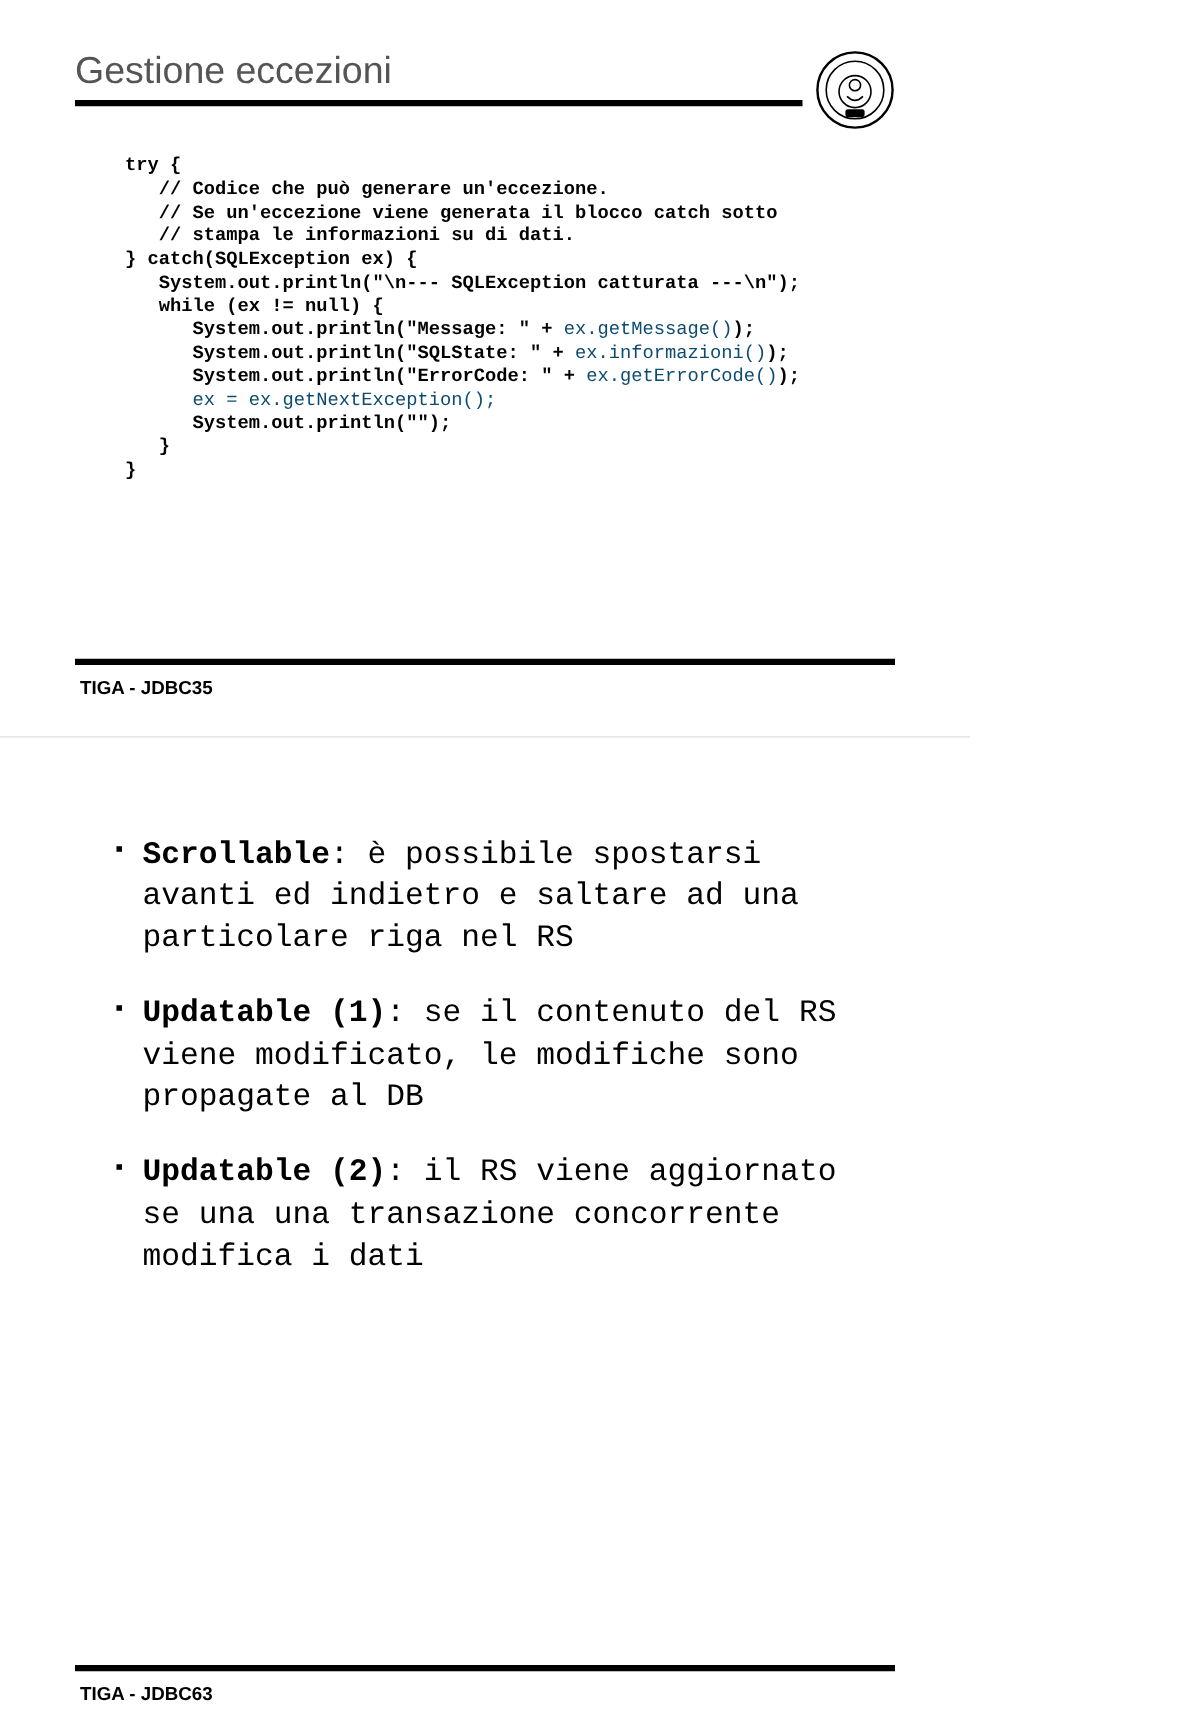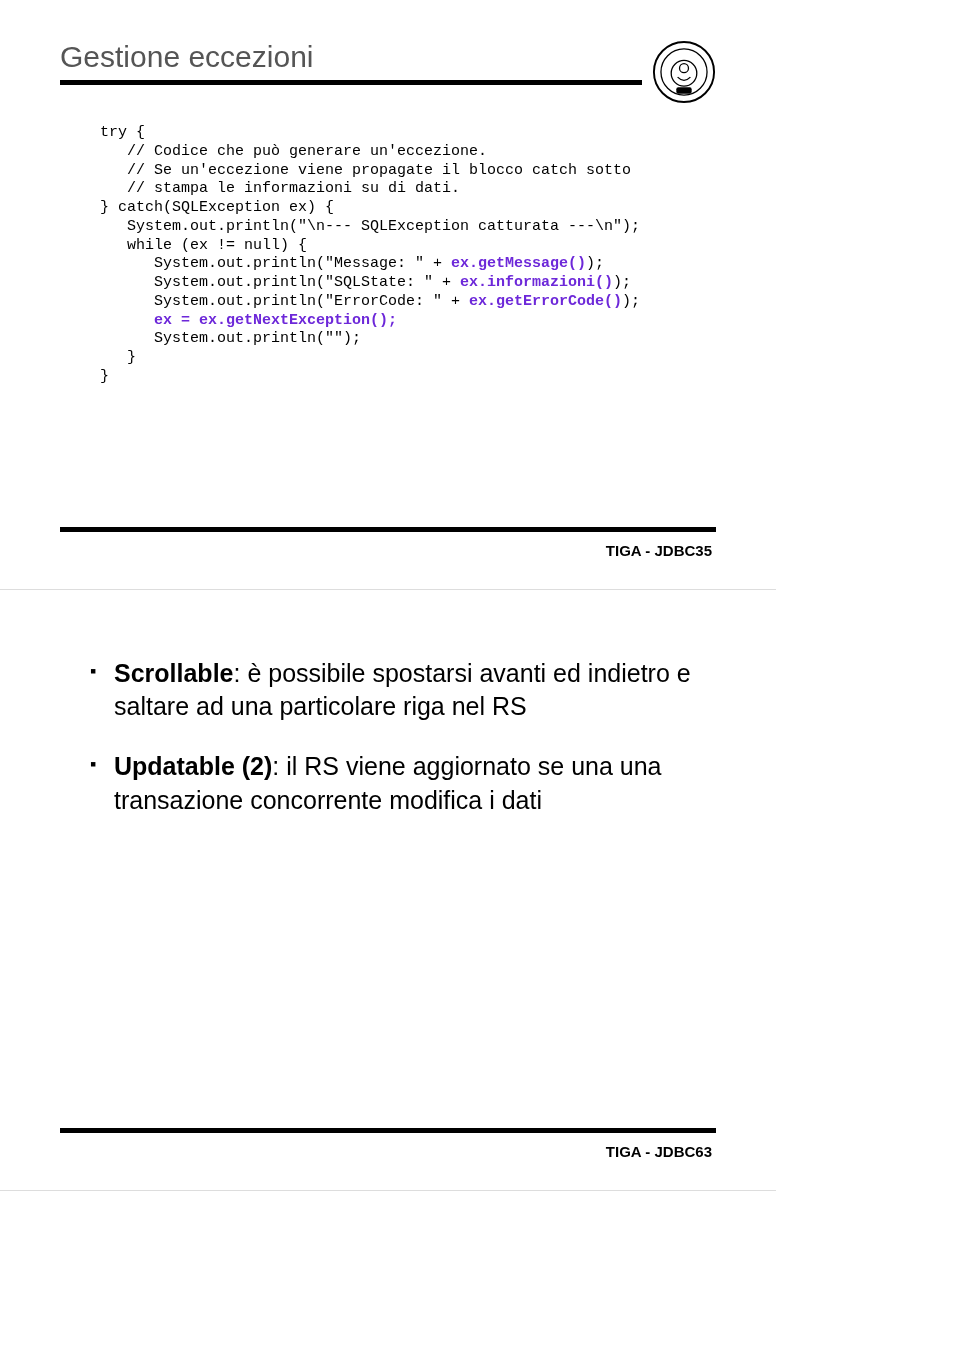--- a/index.html
+++ b/index.html
@@ -43,46 +43,47 @@
     margin-left: 10px;
   }
   .code-block {
     font-family: "Courier New", monospace;
     font-size: 15px;
     line-height: 1.25;
     color: #000;
     white-space: pre;
     margin: 8px 0 0 40px;
   }
-  .code-block .hl { color: #6d28d9; font-weight: bold; }
-  .code-block b { font-weight: normal; }
+  .code-block .hl { color: #0c4a6e; font-weight: normal; }
+  .code-block b { font-weight: bold; }
   .footer-wrap {
     margin-top: 140px;
   }
   .slide2-gap {
     margin-top: 310px;
   }
   .footer-rule {
     height: 5px;
     background: #000;
     margin: 0 0 10px 0;
     width: 100%;
   }
   .footer {
     display: flex;
-    justify-content: flex-end;
+    justify-content: flex-start;
     font-size: 15px;
     font-weight: bold;
     color: #000;
     padding: 0 4px;
   }
   .bullets {
     list-style: none;
     padding: 0 20px 0 30px;
-    margin: 27px 0 0 0;
+    margin: 37px 0 0 0;
+    font-family: Liberation Mono, monospace;
   }
   .bullets li {
     font-size: 25px;
     color: #000;
     margin-bottom: 26px;
     padding-left: 24px;
     position: relative;
     line-height: 1.35;
   }
   .bullets li::before {
@@ -109,21 +110,21 @@
       <circle cx="50" cy="50" r="36" fill="none" stroke="#000" stroke-width="2"></circle>
       <circle cx="50" cy="52" r="20" fill="none" stroke="#000" stroke-width="2"></circle>
       <circle cx="50" cy="44" r="7" fill="none" stroke="#000" stroke-width="2"></circle>
       <path d="M40 58 Q50 68 60 58" fill="none" stroke="#000" stroke-width="2"></path>
       <rect x="38" y="74" width="24" height="10" rx="3" fill="#000"></rect>
     </svg>
   </div>
 
   <div class="code-block"><b>try {</b>
 <b>   // Codice che può generare un'eccezione.</b>
-<b>   // Se un'eccezione viene propagate il blocco catch sotto</b>
+<b>   // Se un'eccezione viene generata il blocco catch sotto</b>
 <b>   // stampa le informazioni su di dati.</b>
 <b>} catch(SQLException ex) {</b>
 <b>   System.out.println("\n--- SQLException catturata ---\n");</b>
 <b>   while (ex != null) {</b>
 <b>      System.out.println("Message: " + </b><span class="hl">ex.getMessage()</span><b>);</b>
 <b>      System.out.println("SQLState: " + </b><span class="hl">ex.informazioni()</span><b>);</b>
 <b>      System.out.println("ErrorCode: " + </b><span class="hl">ex.getErrorCode()</span><b>);</b>
 <span class="hl">      ex = ex.getNextException();</span>
 <b>      System.out.println("");</b>
 <b>   }</b>
@@ -138,20 +139,23 @@
   </div>
 </div>
 
 <div class="slide">
 
   <ul class="bullets">
     <li>
       <b>Scrollable</b><span>: è possibile spostarsi avanti ed indietro e saltare ad una particolare riga nel RS</span>
     </li>
     <li>
+      <b>Updatable (1)</b><span>: se il contenuto del RS viene modificato, le modifiche sono propagate al DB</span>
+    </li>
+    <li>
       <b>Updatable (2)</b><span>: il RS viene aggiornato se una una transazione concorrente modifica i dati</span>
     </li>
   </ul>
 
   <div class="footer-wrap slide2-gap">
     <div class="footer-rule"></div>
     <div class="footer">
       <span>TIGA - JDBC</span>
       <span>63</span>
     </div>

